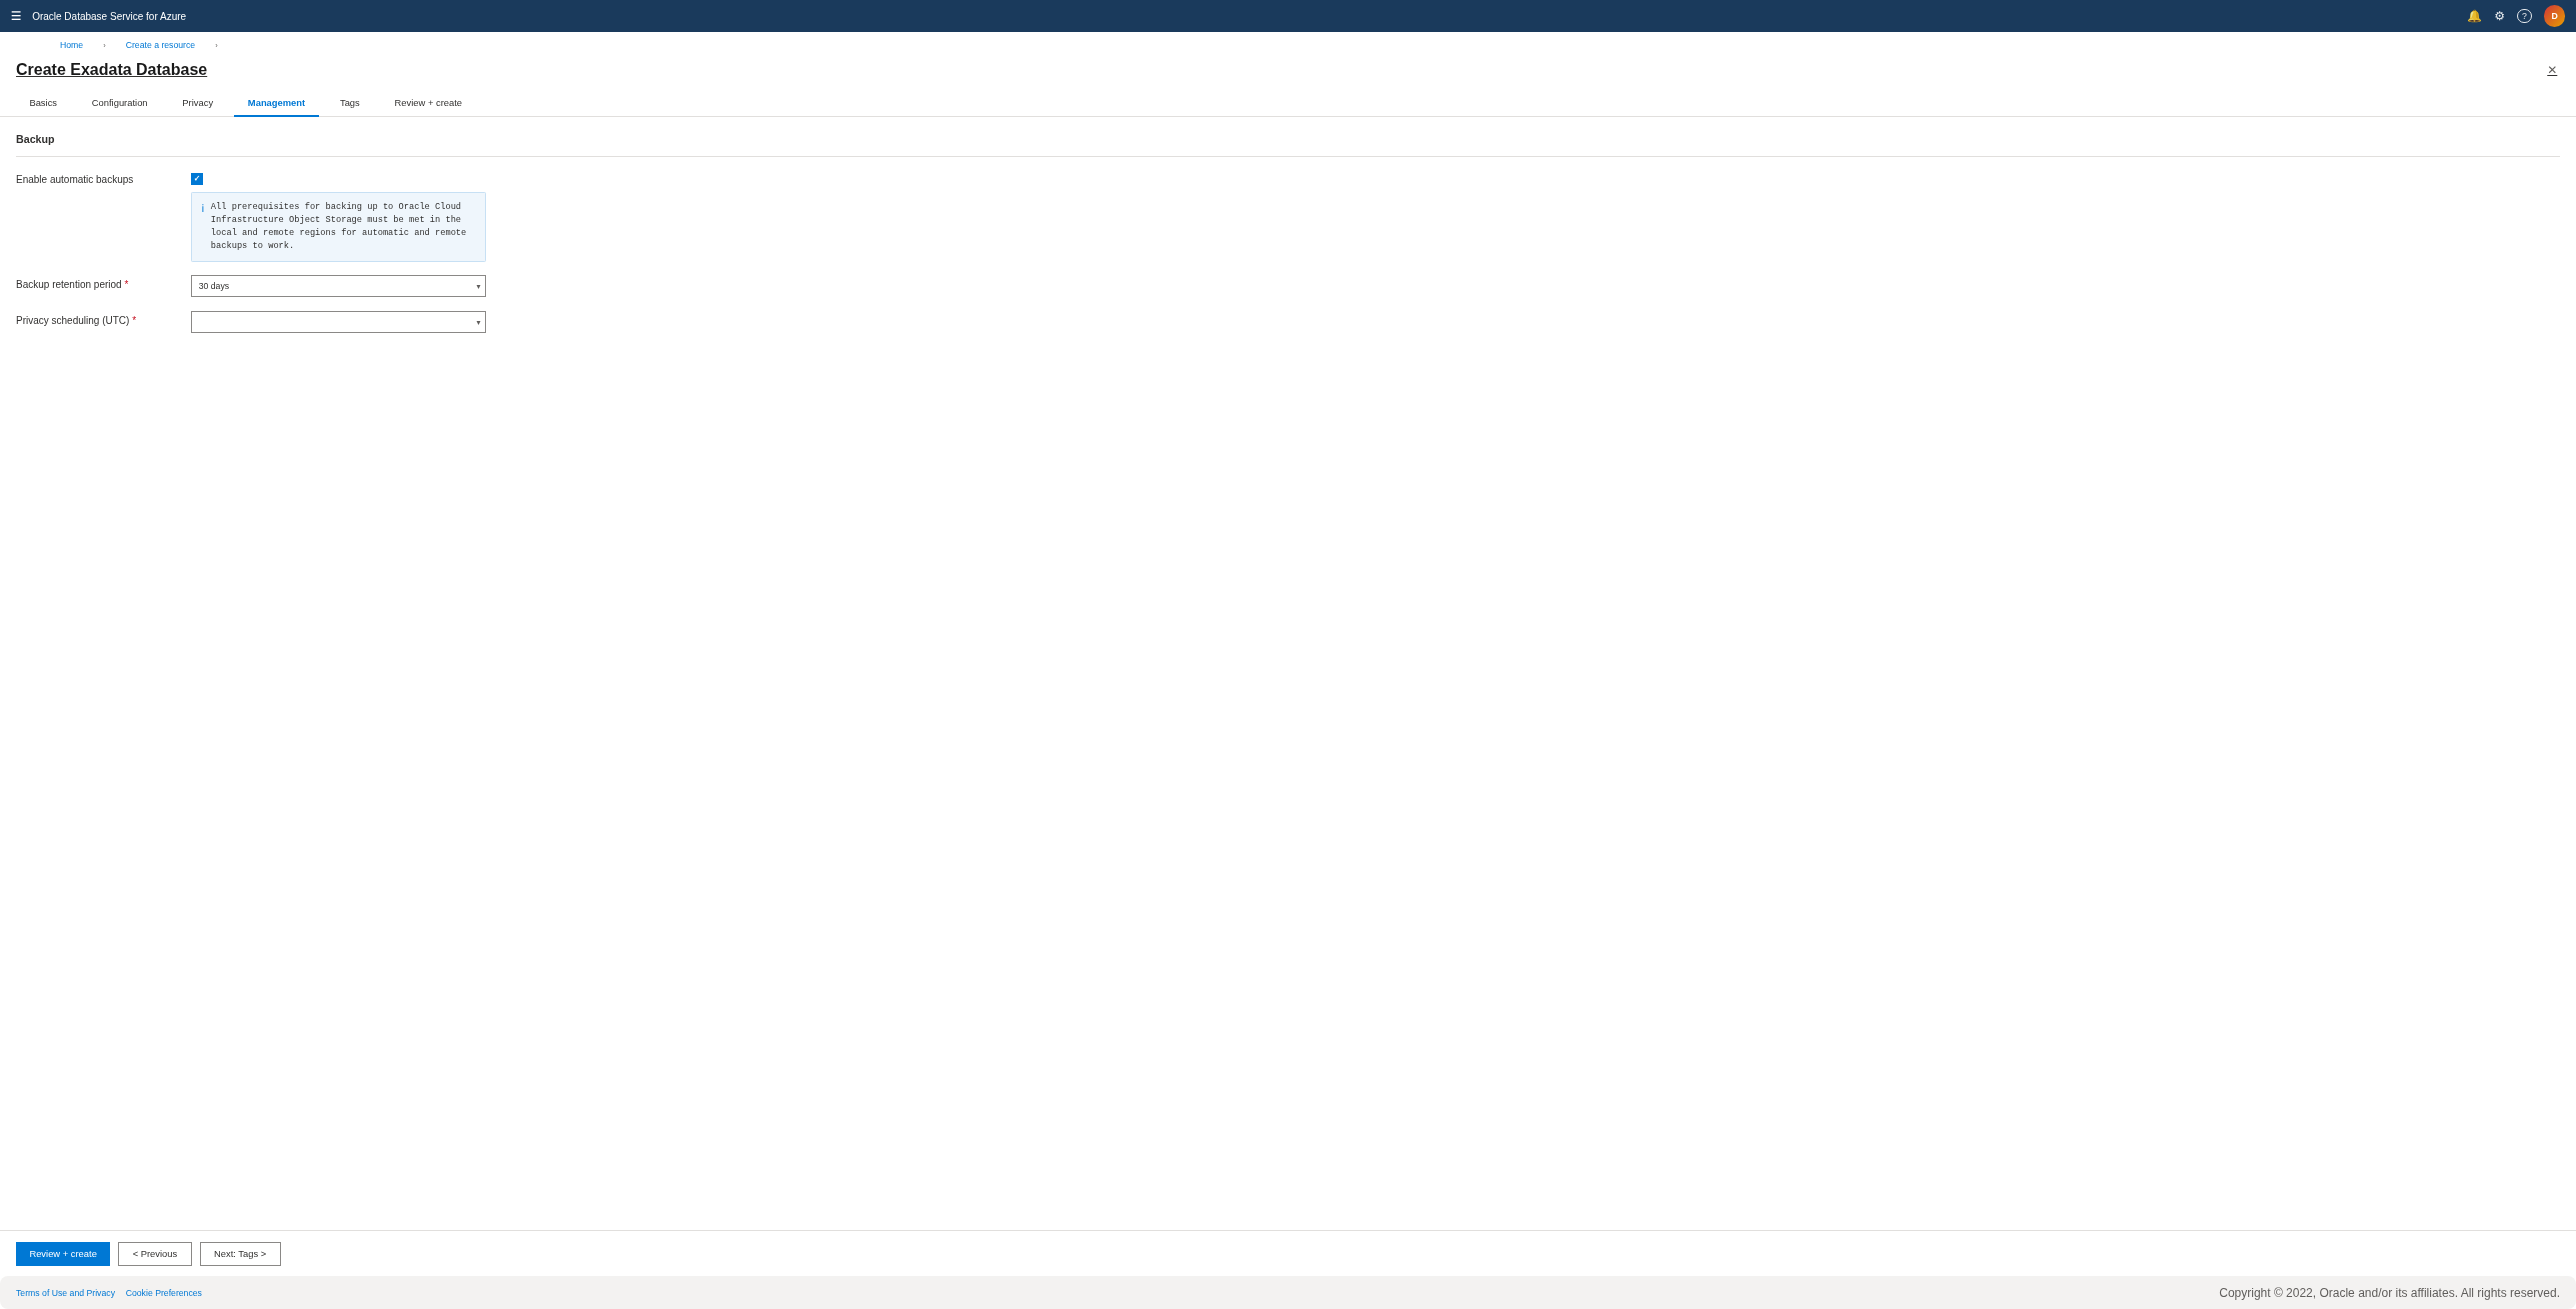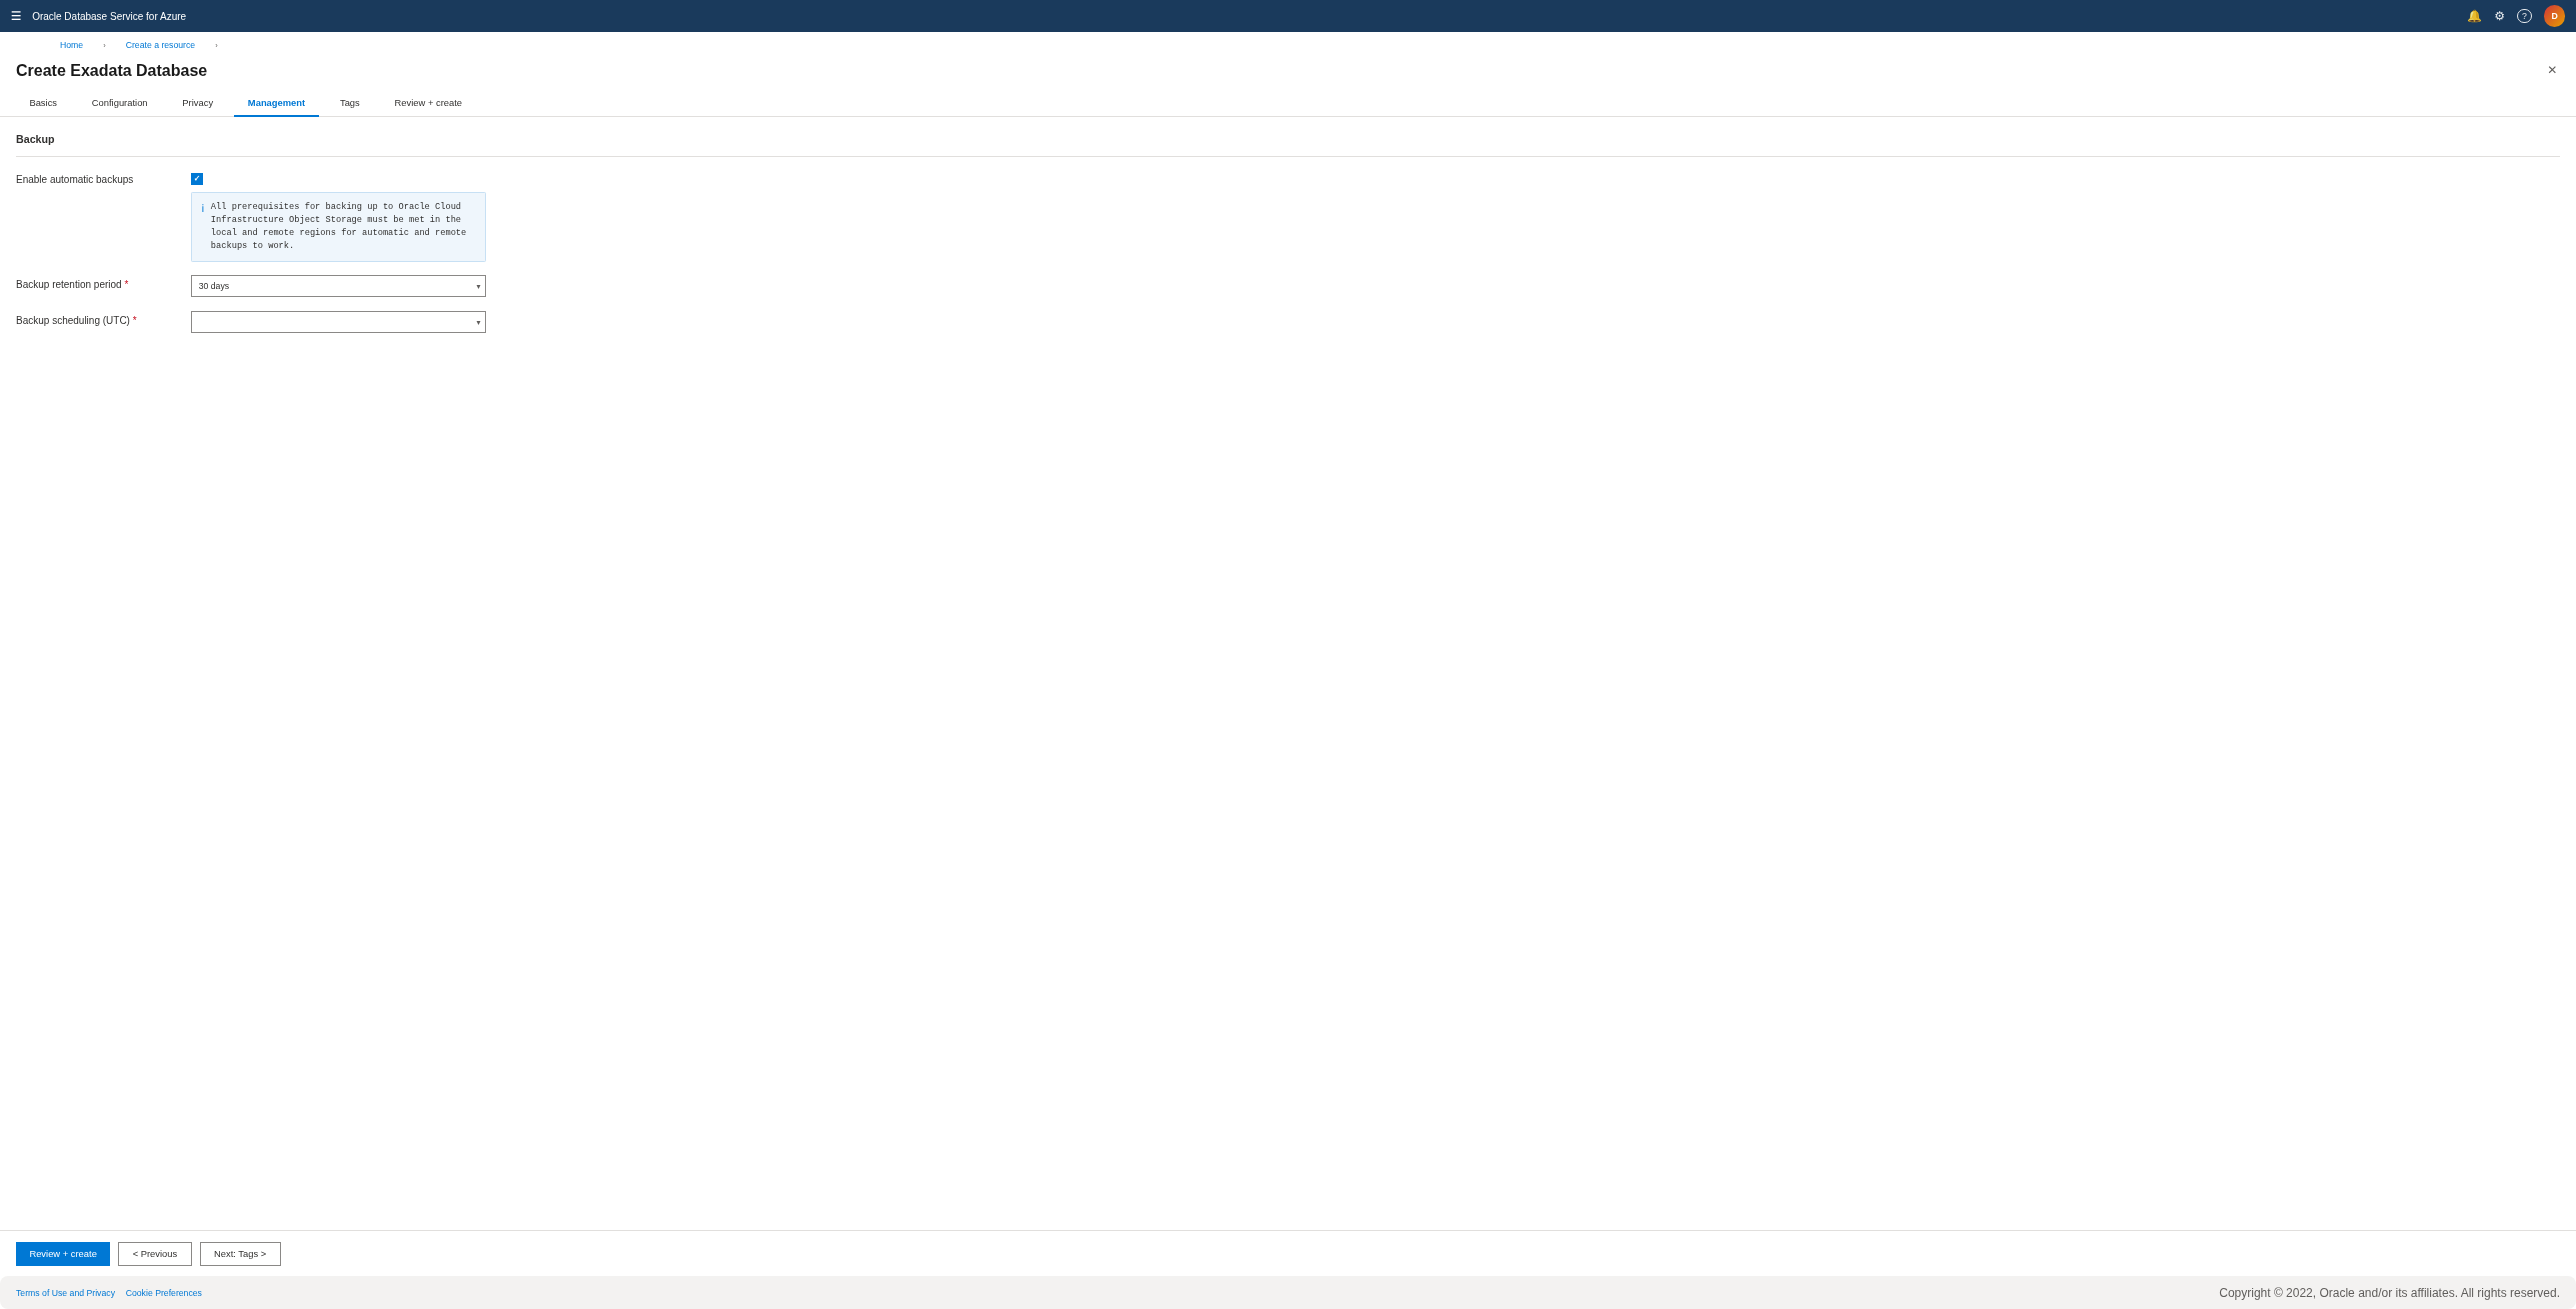--- a/index.html
+++ b/index.html
@@ -92,21 +92,22 @@
     .breadcrumb-current {
       color: #0078d4;
       cursor: pointer;
     }
 
     
     .page-header {
       padding: 2.7px 16px 10.7px 16px;
       display: flex;
       justify-content: space-between;
-      align-items: flex-end;
+      align-items: flex-start;
+      text-decoration: underline;
     }
 
     .page-title {
       font-size: 16px;
       font-weight: 600;
       color: #1a1a1a;
     }
 
     .close-btn {
       font-size: 12px;
@@ -395,21 +396,21 @@
           <option value="45days">45 days</option>
           <option value="60days">60 days</option>
         </select>
         <span class="select-chevron">▾</span>
       </div>
     </div>
   </div>
 
   <div class="form-row">
     <div class="form-label">
-      <span>Backup scheduling (UTC)</span>
+      <span>Privacy scheduling (UTC)</span>
       <span class="required-star"> *</span>
     </div>
     <div class="form-control-area">
       <div class="select-wrapper">
         <select class="form-select">
           <option value="" disabled="" selected=""></option>
         </select>
         <span class="select-chevron">▾</span>
       </div>
     </div>

